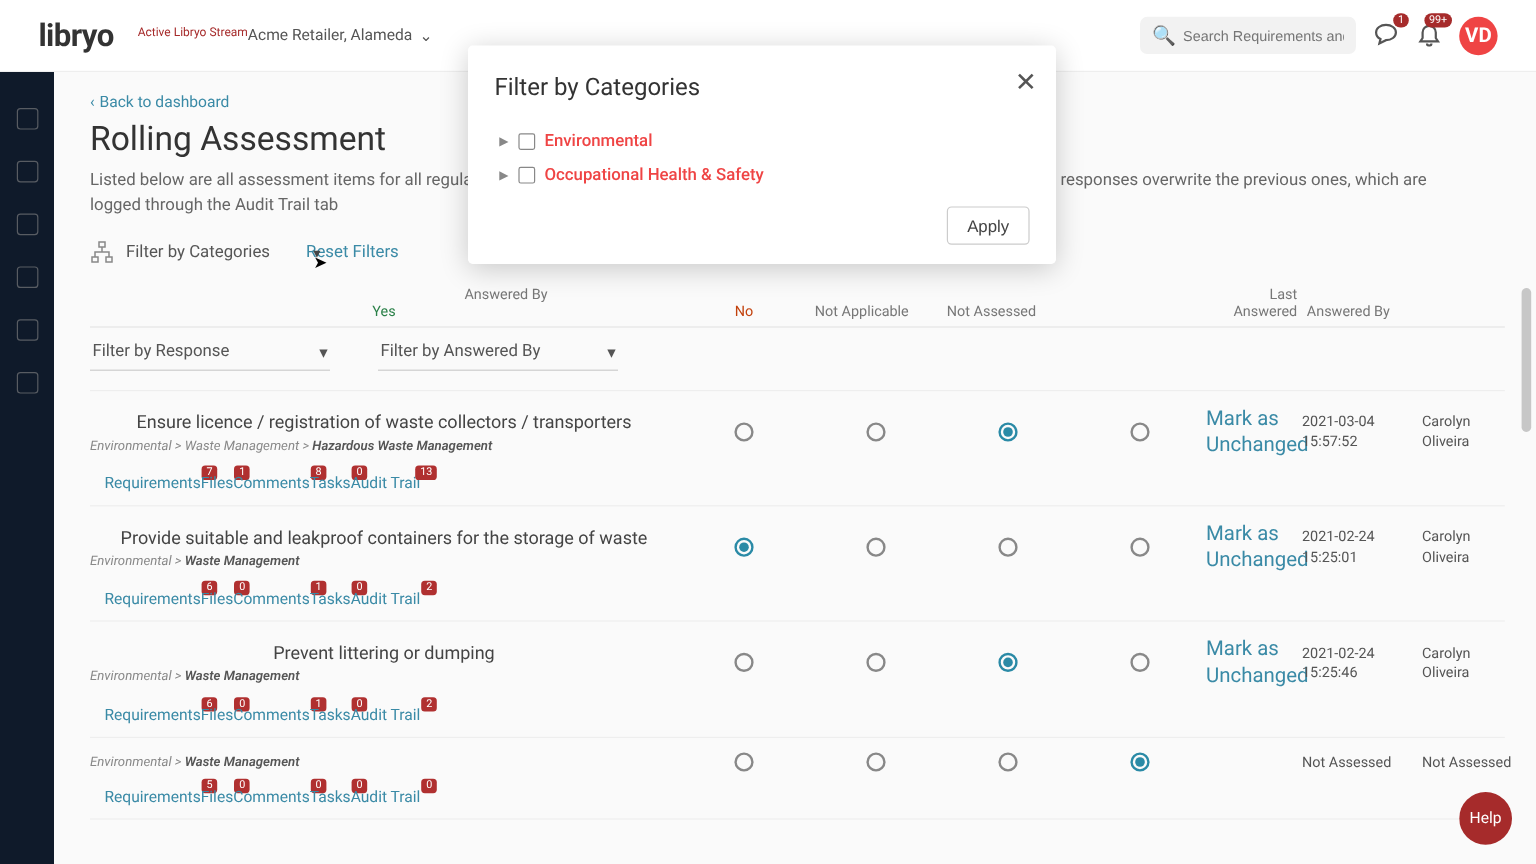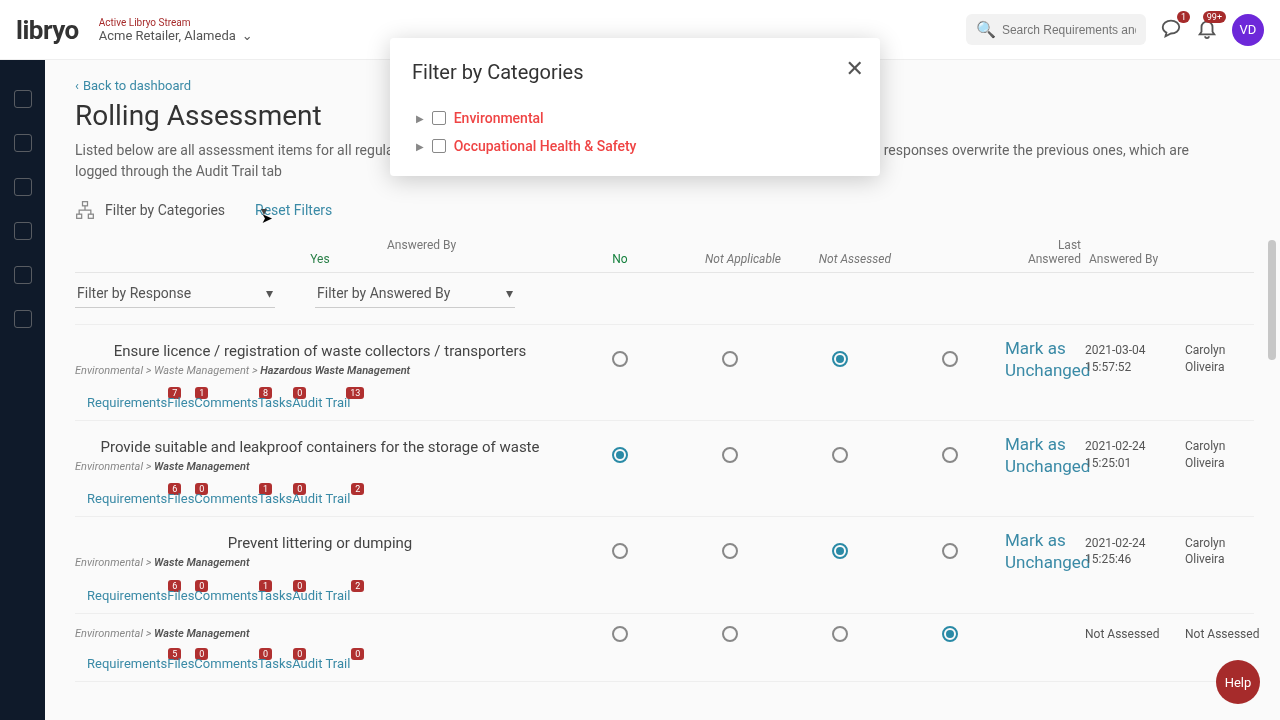--- a/index.html
+++ b/index.html
@@ -1,49 +1,49 @@
 <!DOCTYPE html>
 <html><head>
 <meta charset="utf-8">
 <style>
 * { box-sizing: border-box; margin: 0; padding: 0; }
 body { font-family: -apple-system, BlinkMacSystemFont, "Segoe UI", Roboto, sans-serif; background: #fafafa; color: #444; overflow: hidden; }
 
-.topbar { height: 60px; background: #fff; display: flex; align-items: center; padding: 0 16px; border-bottom: 1px solid #eee; position: relative; z-index: 5; }
+.topbar { height: 60px; background: #fff; display: flex; align-items: center; padding: 0 32px; border-bottom: 1px solid #eee; position: relative; z-index: 5; }
 .logo { font-size: 26px; font-weight: 700; color: #333; margin-right: 20px; letter-spacing: -0.5px; }
-.stream-block { display: flex; flex-direction: column; }
+.stream-block { display: flex; }
 .stream-label { font-size: 10px; color: #a62b2b; }
 .stream-name { font-size: 13px; color: #555; display: flex; align-items: center; gap: 6px; }
 .spacer { flex: 1; }
 .searchbox { display: flex; align-items: center; background: #f2f2f2; border-radius: 6px; padding: 6px 10px; width: 180px; gap: 6px; }
 .searchbox input { border: none; background: transparent; outline: none; font-size: 12px; width: 100%; color: #666; }
 .top-icons { display: flex; align-items: center; gap: 14px; margin-left: 14px; }
 .icon-wrap { position: relative; cursor: pointer; }
 .badge-sm { position: absolute; top: -6px; right: -8px; background: #a62b2b; color: #fff; font-size: 9px; border-radius: 8px; padding: 1px 4px; }
-.avatar { width: 32px; height: 32px; border-radius: 50%; background: #6d28d9; color: #fff; display: flex; align-items: center; justify-content: center; font-size: 13px; font-weight: 400; }
+.avatar { width: 32px; height: 32px; border-radius: 50%; background: #ef4444; color: #fff; display: flex; align-items: center; justify-content: center; font-size: 17px; font-weight: 700; }
 
 .sidebar { position: absolute; left: 0; top: 60px; bottom: 0; width: 45px; background: #0f1a2a; display: flex; flex-direction: column; align-items: center; padding-top: 30px; gap: 26px; z-index: 5; }
 .side-icon { width: 18px; height: 18px; border: 1.5px solid #888; border-radius: 3px; opacity: .6; }
 
 .main { position: absolute; left: 45px; right: 0; top: 60px; bottom: 0; padding: 18px 26px 0 30px; overflow: hidden; }
 .backlink { color: #3a8aa6; font-size: 13px; display: flex; align-items: center; gap: 4px; margin-bottom: 6px; }
 h1 { font-size: 28px; font-weight: 400; color: #333; margin-bottom: 8px; }
 .desc { font-size: 14px; color: #666; line-height: 1.5; margin-bottom: 18px; max-width: 1140px; }
 
 .filterbar { display: flex; align-items: center; gap: 30px; margin-bottom: 18px; position: relative; }
 .filter-cat { display: flex; align-items: center; gap: 10px; color: #555; font-size: 14px; }
 .reset { color: #3a8aa6; font-size: 14px; }
 .caret { position: absolute; left: 186px; top: 4px; font-size: 12px; }
 .cursor { position: absolute; left: 186px; top: 10px; font-size: 14px; color: #000; }
 
 .columns { display: grid; grid-template-columns: 490px 110px 110px 110px 110px 80px 100px 80px; gap: 0; align-items: end; font-size: 12px; color: #777; border-bottom: 1px solid #e5e5e5; padding-bottom: 6px; }
 .columns > div { padding: 0 4px; }
 .col-yes { color: #2a8048; text-align: center; }
-.col-no { color: #15803d; text-align: center; }
-.col-na, .col-nas { text-align: right; font-style: italic; }
+.col-no { color: #c2410c; text-align: center; }
+.col-na, .col-nas { text-align: left; }
 
 .filterrow { display: flex; gap: 40px; padding: 6px 0 16px; border-bottom: 1px solid #eee; }
 .sel { display: flex; align-items: flex-start; justify-content: space-between; width: 200px; border-bottom: 1px solid #ccc; padding: 6px 2px; color: #555; font-size: 14px; }
 
 .item { border-bottom: 1px solid #eee; padding: 12px 0 10px; }
 .item-row { display: grid; grid-template-columns: 490px 110px 110px 110px 110px 80px 100px 80px; align-items: center; }
 .item-title { font-size: 15px; color: #444; margin-bottom: 4px; text-align: center; }
 .crumb { font-size: 11px; color: #888; font-style: italic; }
 .crumb b { font-weight: 600; font-style: italic; color: #555; }
 .radio { width: 16px; height: 16px; border: 2px solid #888; border-radius: 50%; margin: 0 auto; position: relative; }
@@ -291,16 +291,19 @@
     <div class="tree-item">
       <span class="tri">▶</span>
       <span class="cbox"></span>
       <span class="lab">Environmental</span>
     </div>
     <div class="tree-item">
       <span class="tri">▶</span>
       <span class="cbox"></span>
       <span class="lab">Occupational Health &amp; Safety</span>
     </div>
+    <div class="modal-footer">
+      <button class="apply">Apply</button>
+    </div>
   </div>
 </div>
 
 <div class="help">Help</div>
 
 </body></html>

